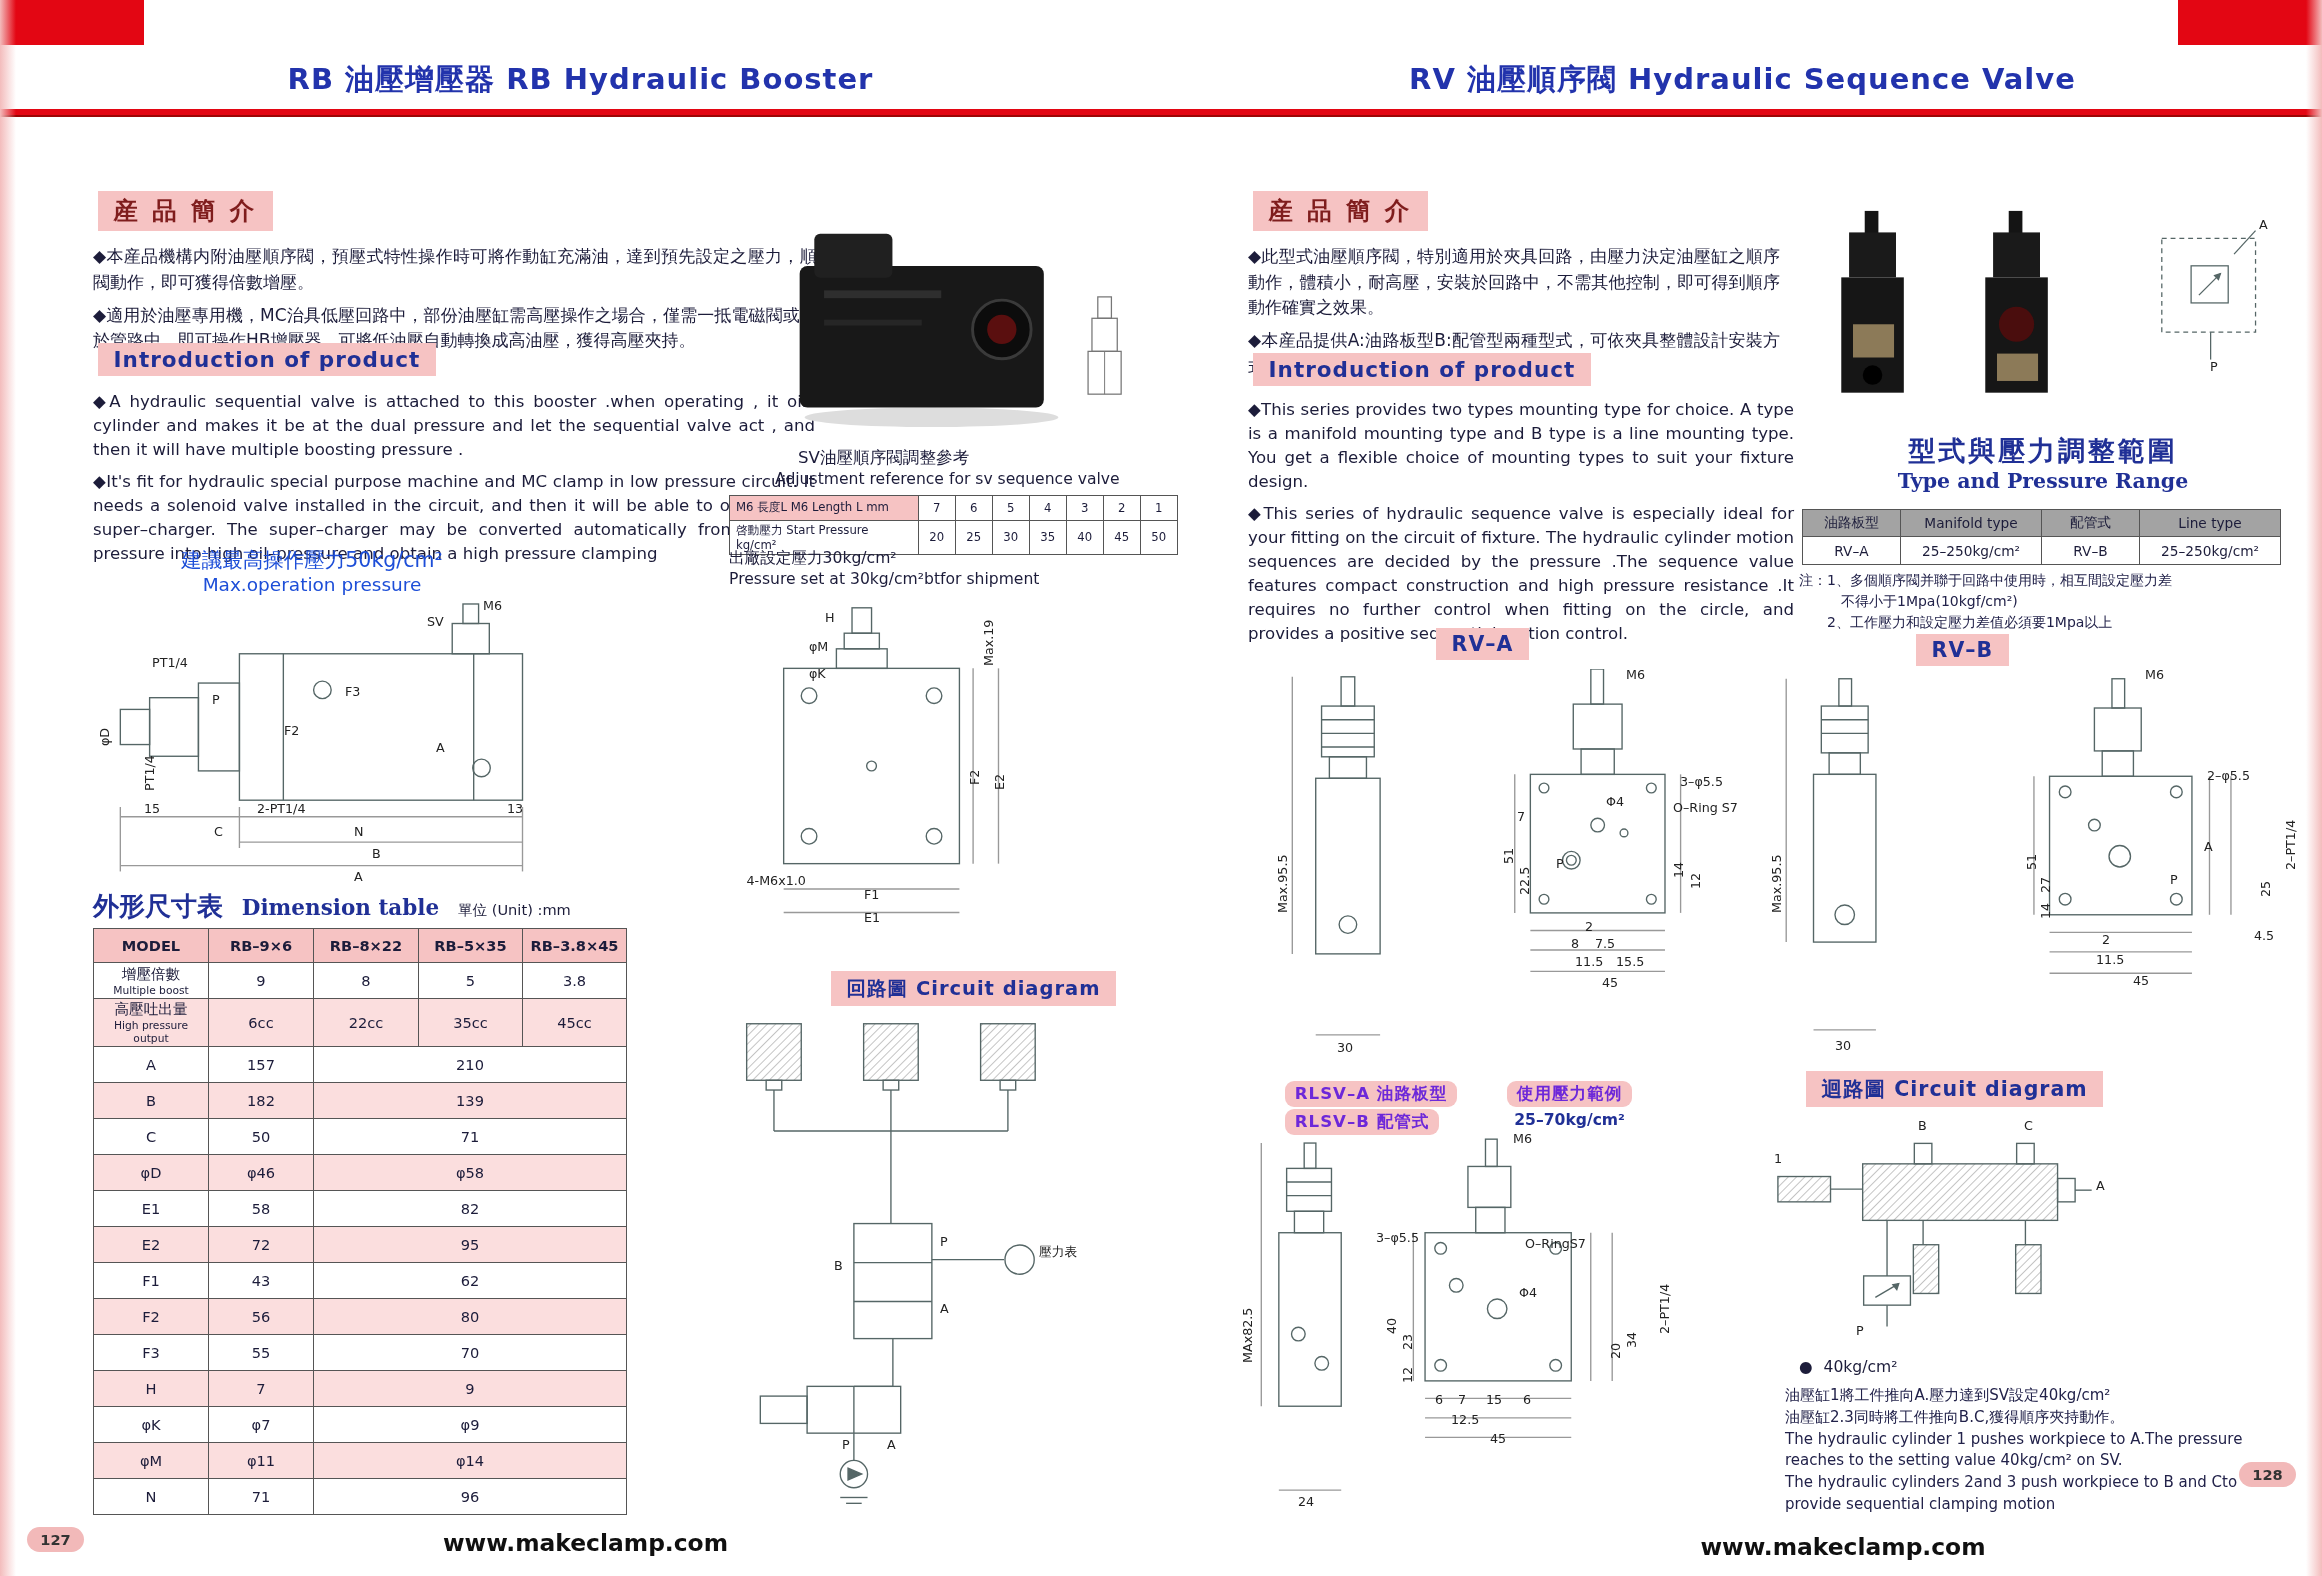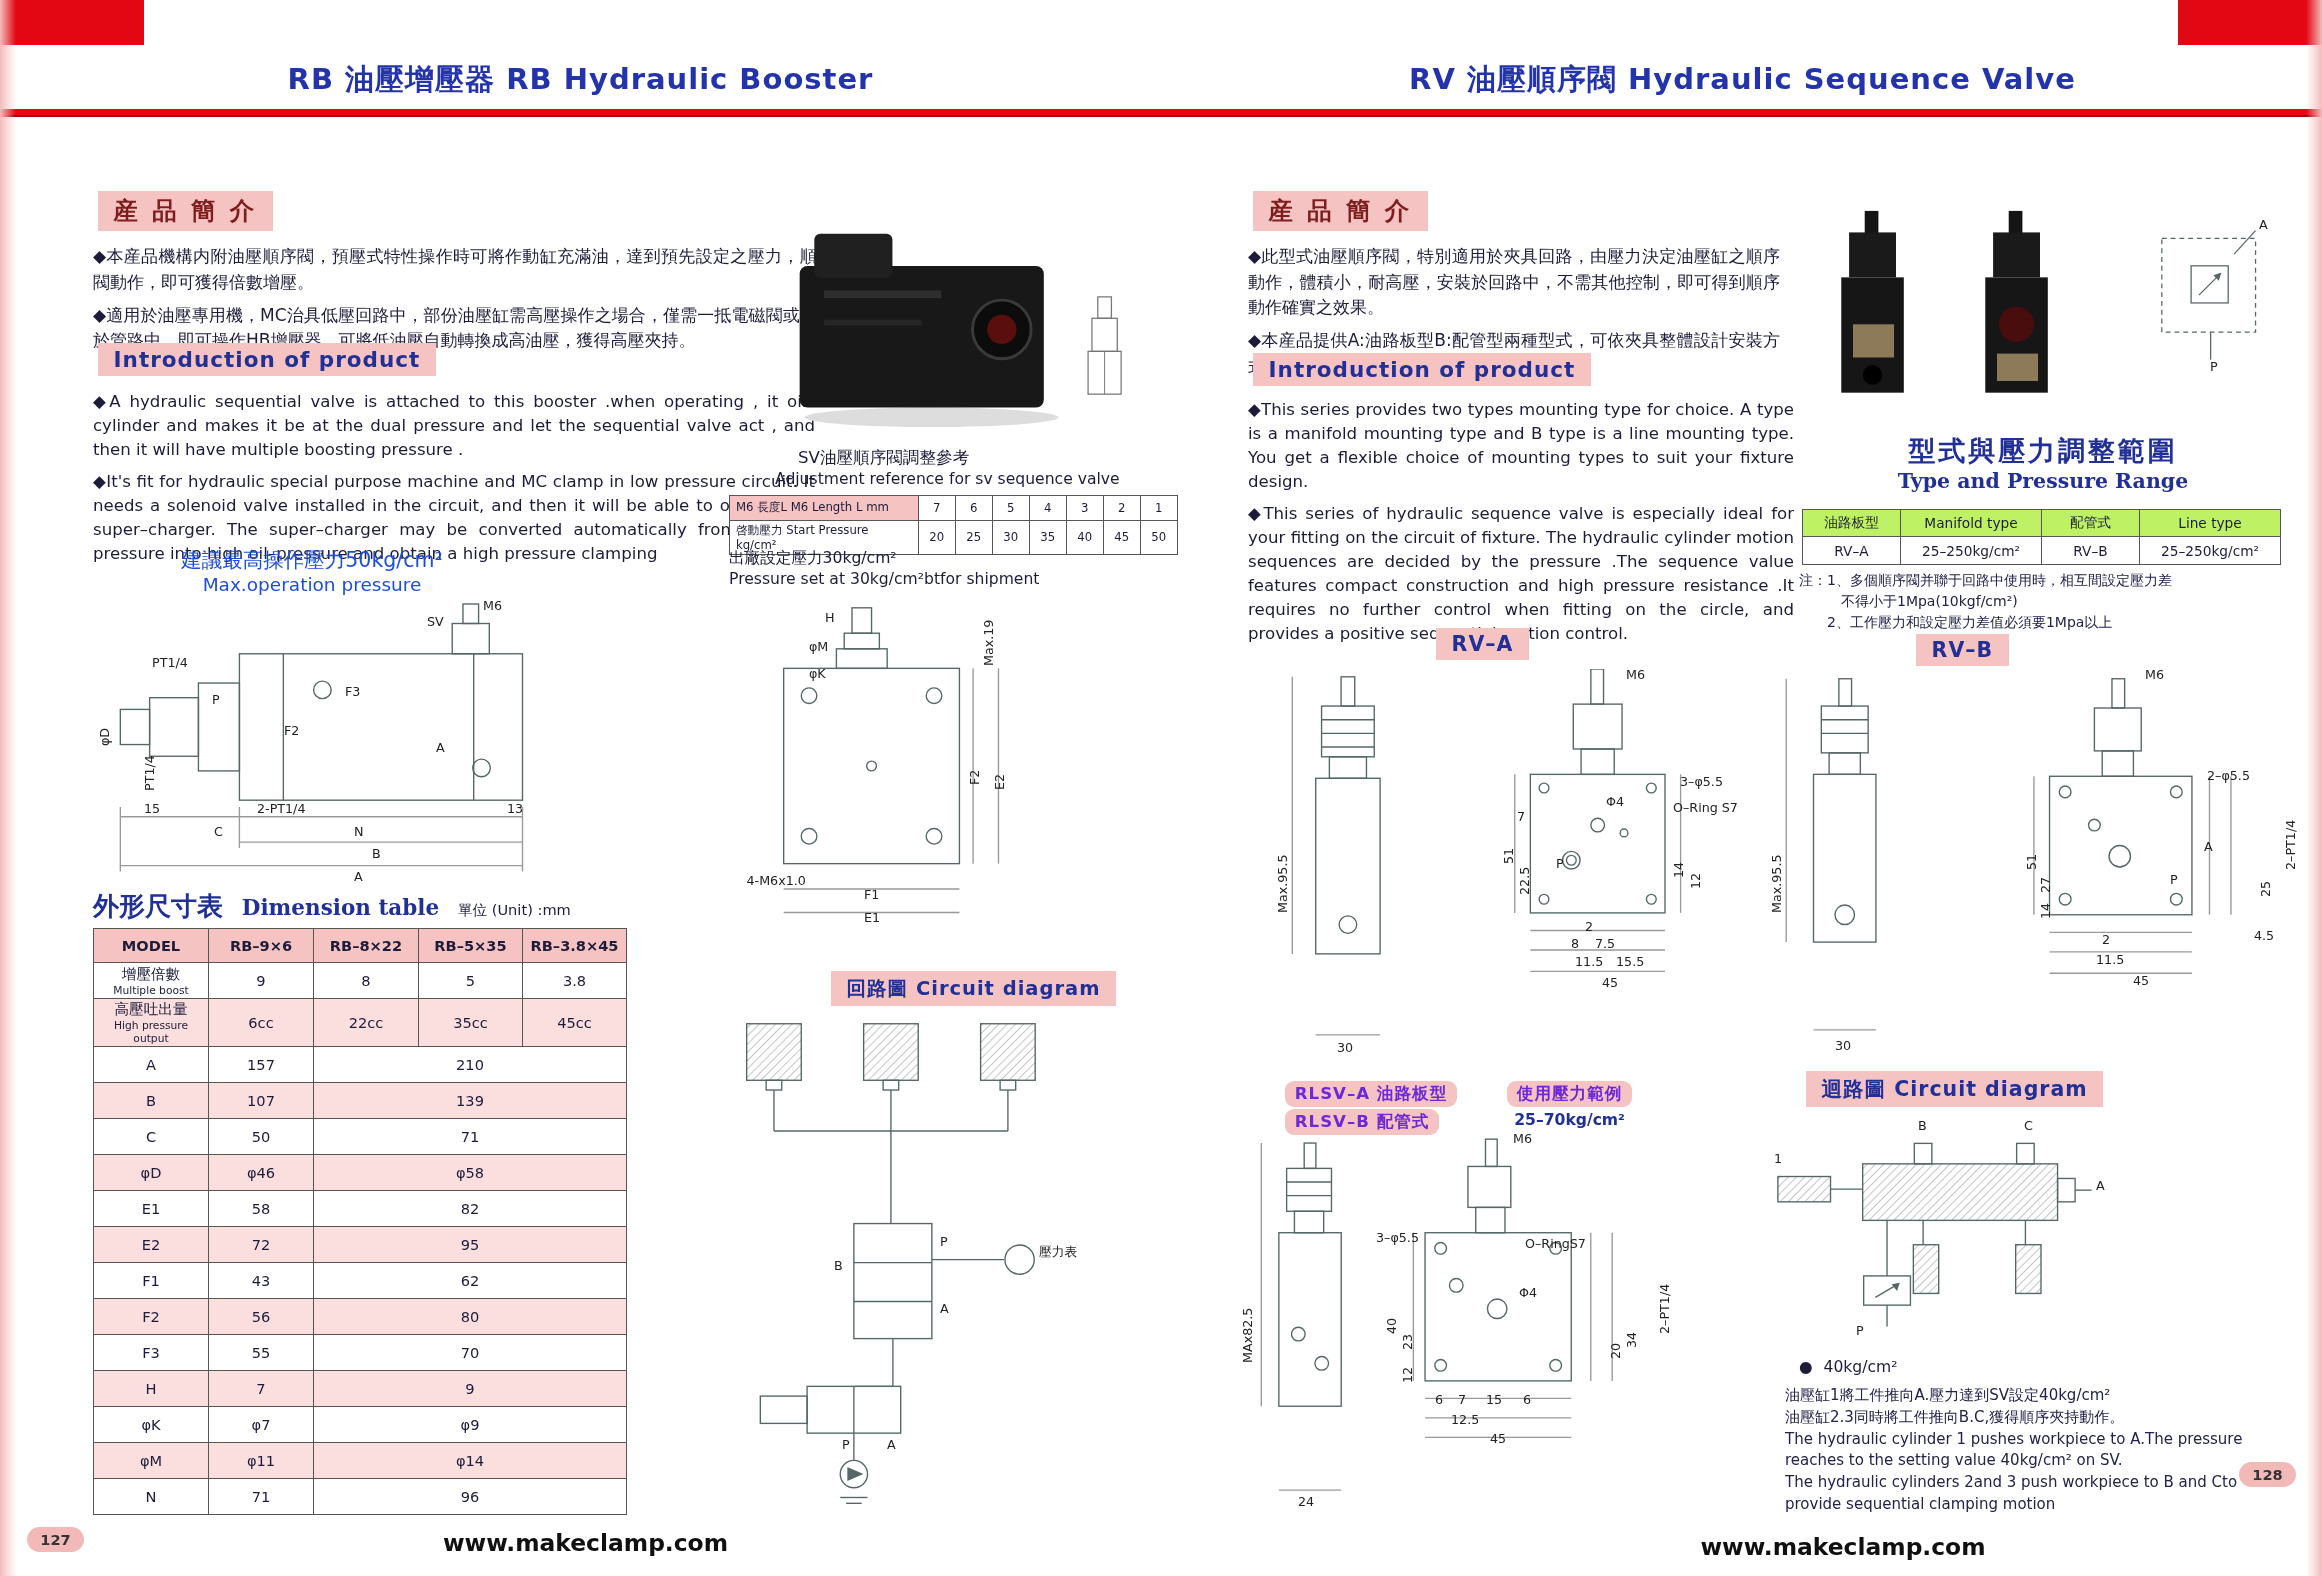--- a/index.html
+++ b/index.html
@@ -28,21 +28,21 @@
   table{border-collapse:collapse;background:#fff;}
   th,td{border:1px solid #555;text-align:center;font-weight:normal;color:#1c1c3a;}
   .adjust-table th{background:#f6c3c3;text-align:left;padding:2px 5.9px;font-size:11.7px;}
   .adjust-table tr.r2 th{background:#fff;}
   .adjust-table td{font-size:11.7px;width:34px;height:21.5px;}
   .dim-table th,.dim-table td{font-size:14.6px;height:33px;}
   .dim-table thead th{background:#f6c3c3;font-weight:bold;font-size:14.6px;height:31px;text-align:center;}
   .dim-table tbody tr.alt{background:#fbdede;}
   .dim-table .sub{font-size:10.7px;}
   .type-table th,.type-table td{font-size:13.7px;height:24.4px;}
-  .type-table thead th{background:#bef264;}
+  .type-table thead th{background:#a3a3a3;}
   
   .draw{position:absolute;}
   .draw svg{position:absolute;left:0;top:0;}
   .dlabel{position:absolute;font-size:12.7px;color:#222;white-space:nowrap;transform-origin:left top;line-height:1;}
   .serif{font-family:"DejaVu Serif","Liberation Serif",serif;}
   .pill{position:absolute;width:57px;height:25px;background:#f2b9b9;border-radius:12.7px;text-align:center;
         line-height:25px;font-size:14.6px;font-weight:bold;color:#333;}
   .site{position:absolute;font-size:23.4px;font-weight:bold;color:#101010;text-align:center;}
   .notes div{font-size:14px;line-height:1.5;color:#22224a;}
   .btext div{font-size:15px;line-height:1.45;color:#22224a;}
@@ -245,21 +245,21 @@
           <th>
             <div>A</div>
           </th>
           <td>157</td>
           <td colspan="3">210</td>
         </tr>
         <tr class="alt">
           <th>
             <div>B</div>
           </th>
-          <td>107</td>
+          <td>182</td>
           <td colspan="3">139</td>
         </tr>
         <tr>
           <th>
             <div>C</div>
           </th>
           <td>50</td>
           <td colspan="3">71</td>
         </tr>
         <tr class="alt">

